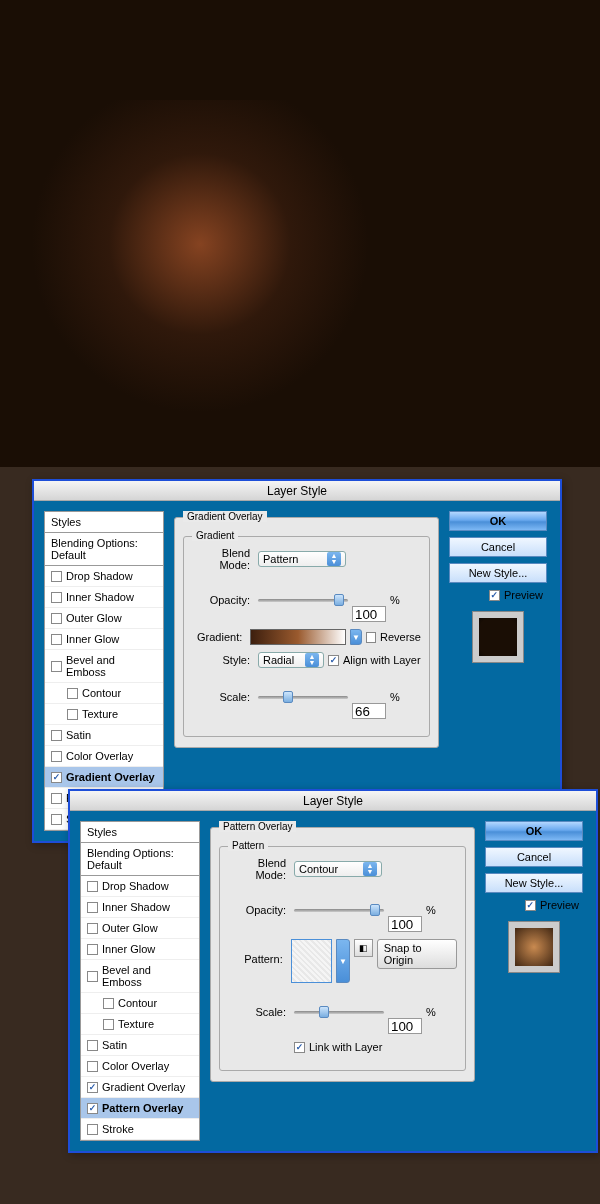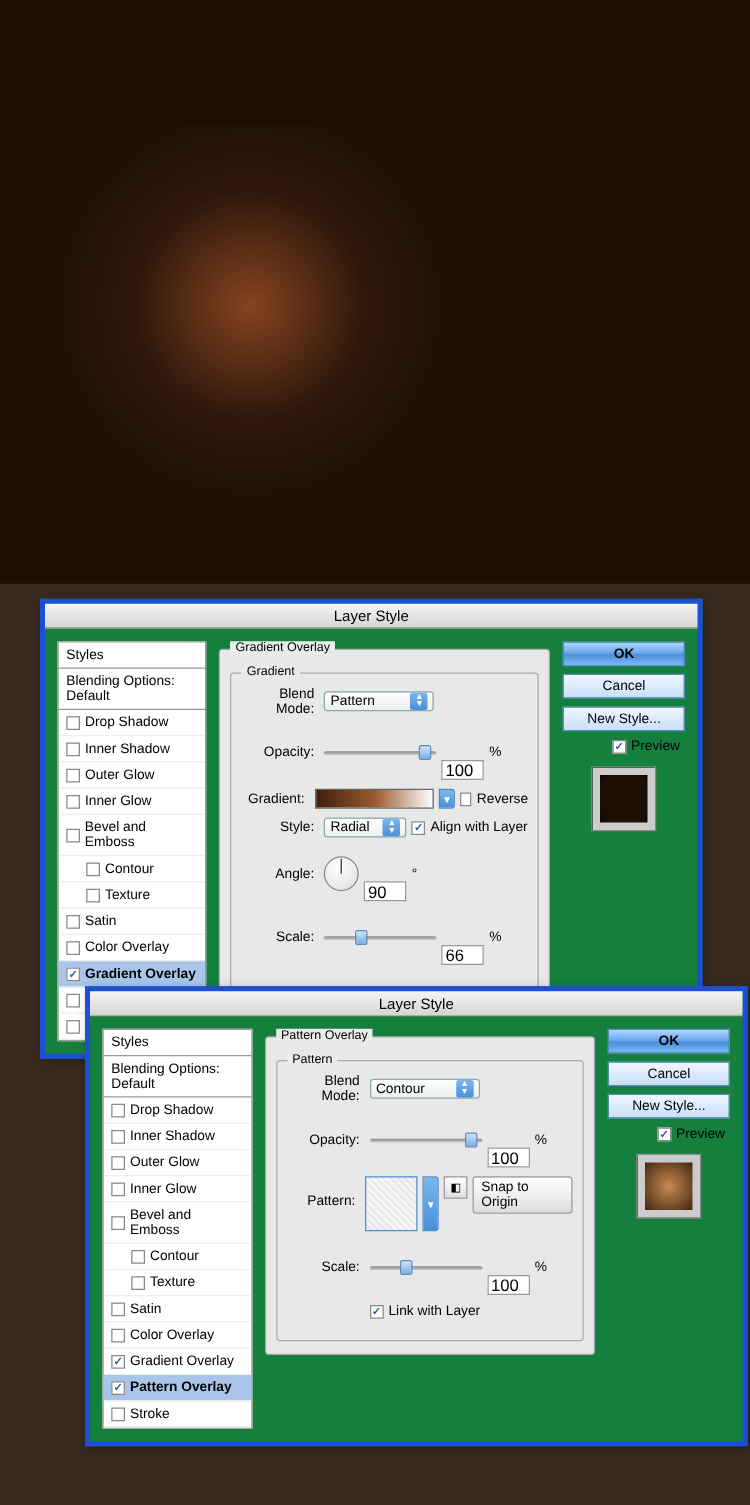--- a/index.html
+++ b/index.html
@@ -20,22 +20,22 @@
   background: #1a0e05;
 }
 .glow {
   position: absolute;
   top: 100px; left: 10px;
   width: 380px; height: 320px;
   background: radial-gradient(circle at 50% 45%, rgba(160,80,40,0.8) 0%, rgba(80,40,20,0.4) 35%, rgba(26,14,5,0) 65%);
 }
 .dialog {
   position: absolute;
-  background: #15803d;
-  border: 4px solid #1d4ed8;
+  background: #0369a1;
+  border: 2px solid #1d4ed8;
   box-shadow: 2px 2px 8px rgba(0,0,0,0.3);
 }
 .dialog-titlebar {
   height: 20px;
   background: linear-gradient(#f5f5f5, #d5d5d5);
   border-bottom: 1px solid #aaa;
   text-align: center;
   line-height: 20px;
   font-size: 12px;
 }
@@ -354,28 +354,20 @@
           <div class="row">
             <span class="lbl">Style:</span>
             <div class="select" style="width:66px">
               <span>Radial</span>
               <span class="select-arrows">▲<br>▼</span>
             </div>
             <span class="checkbox checked"></span>
             <span>Align with Layer</span>
           </div>
 
-          <div class="row">
-            <span class="lbl">Angle:</span>
-            <div class="angle-dial">
-                <div class="angle-line"></div>
-              </div>
-            <input class="num-input" value="90" style="">
-            <span>°</span>
-          </div>
 
           <div class="row">
             <span class="lbl">Scale:</span>
             <div class="slider">
               <div class="slider-track"></div>
                 <div class="slider-thumb" style="left:33%"></div>
             </div>
             <input class="num-input" value="66" style="">
             <span>%</span>
           </div>

